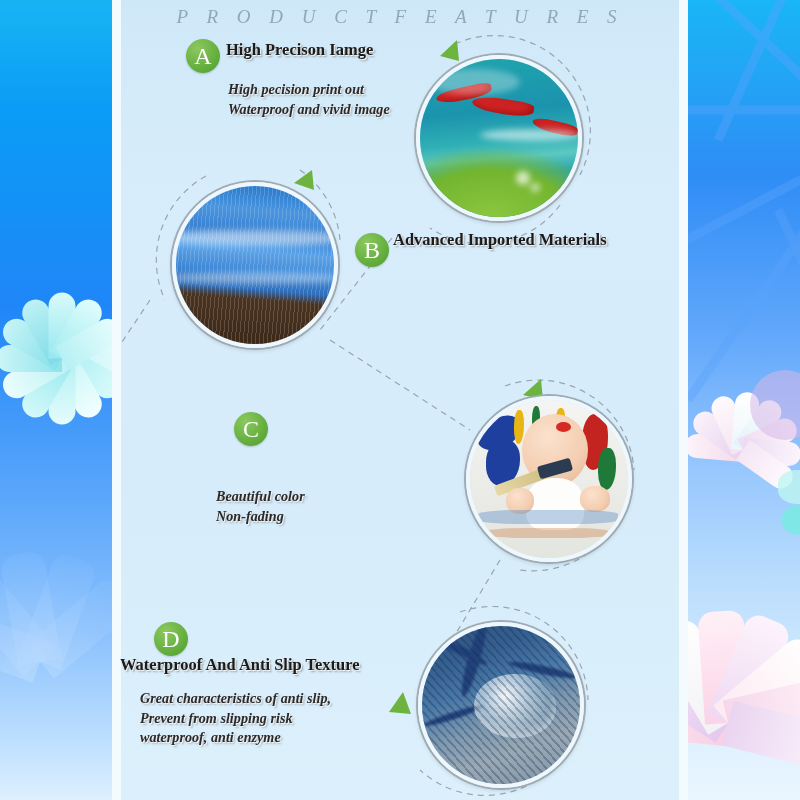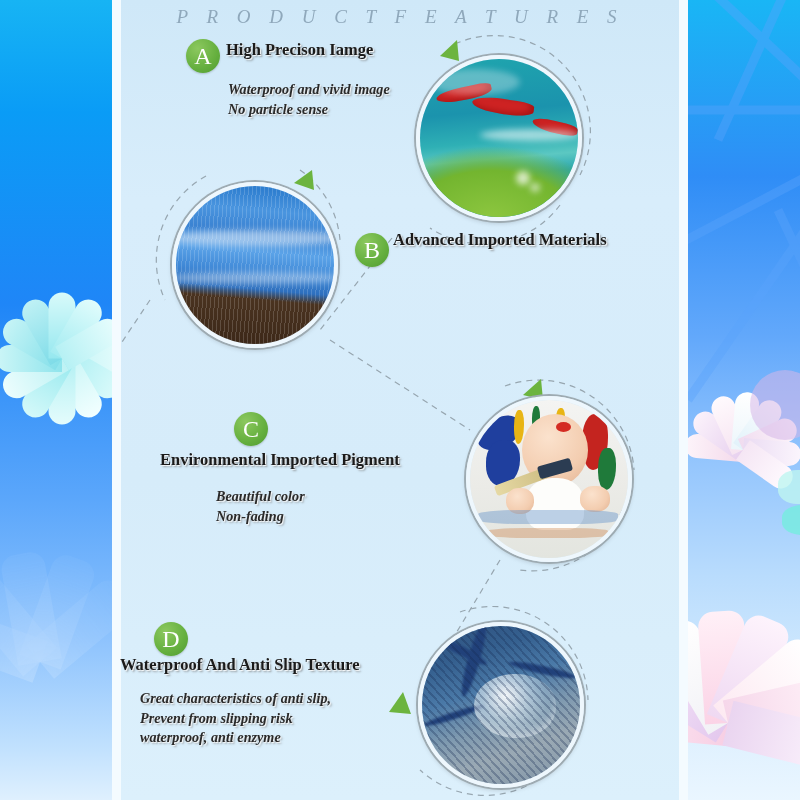--- a/index.html
+++ b/index.html
@@ -259,29 +259,28 @@
       <div class="vein" style="left:86px;top:40px;width:70px;height:8px;transform:rotate(12deg);"></div>
       <div class="vein" style="left:0px;top:86px;width:64px;height:7px;transform:rotate(-18deg);"></div>
       <div class="droplet" style="left:52px;top:48px;width:82px;height:64px;"></div>
       <div class="hatch"></div>
     </div>
   </div>
 
   <div class="badge" style="left:186px;top:39px;">A</div>
   <div class="head" style="left:226px;top:40px;">High Precison Iamge</div>
   <div class="body" style="left:228px;top:80px;">
+    <div>High pecision print out</div>
     <div>Waterproof and vivid image</div>
-    <div>No particle sense</div>
   </div>
 
   <div class="badge" style="left:355px;top:233px;">B</div>
   <div class="head" style="left:393px;top:230px;">Advanced Imported Materials</div>
 
   <div class="badge" style="left:234px;top:412px;">C</div>
-  <div class="head" style="left:160px;top:450px;">Environmental Imported Pigment</div>
   <div class="body" style="left:216px;top:487px;">
     <div>Beautiful color</div>
     <div>Non-fading</div>
   </div>
 
   <div class="badge" style="left:154px;top:622px;">D</div>
   <div class="head" style="left:120px;top:655px;">Waterproof And Anti Slip Texture</div>
   <div class="body" style="left:140px;top:689px;">
     <div>Great characteristics of anti slip,</div>
     <div>Prevent from slipping risk</div>

